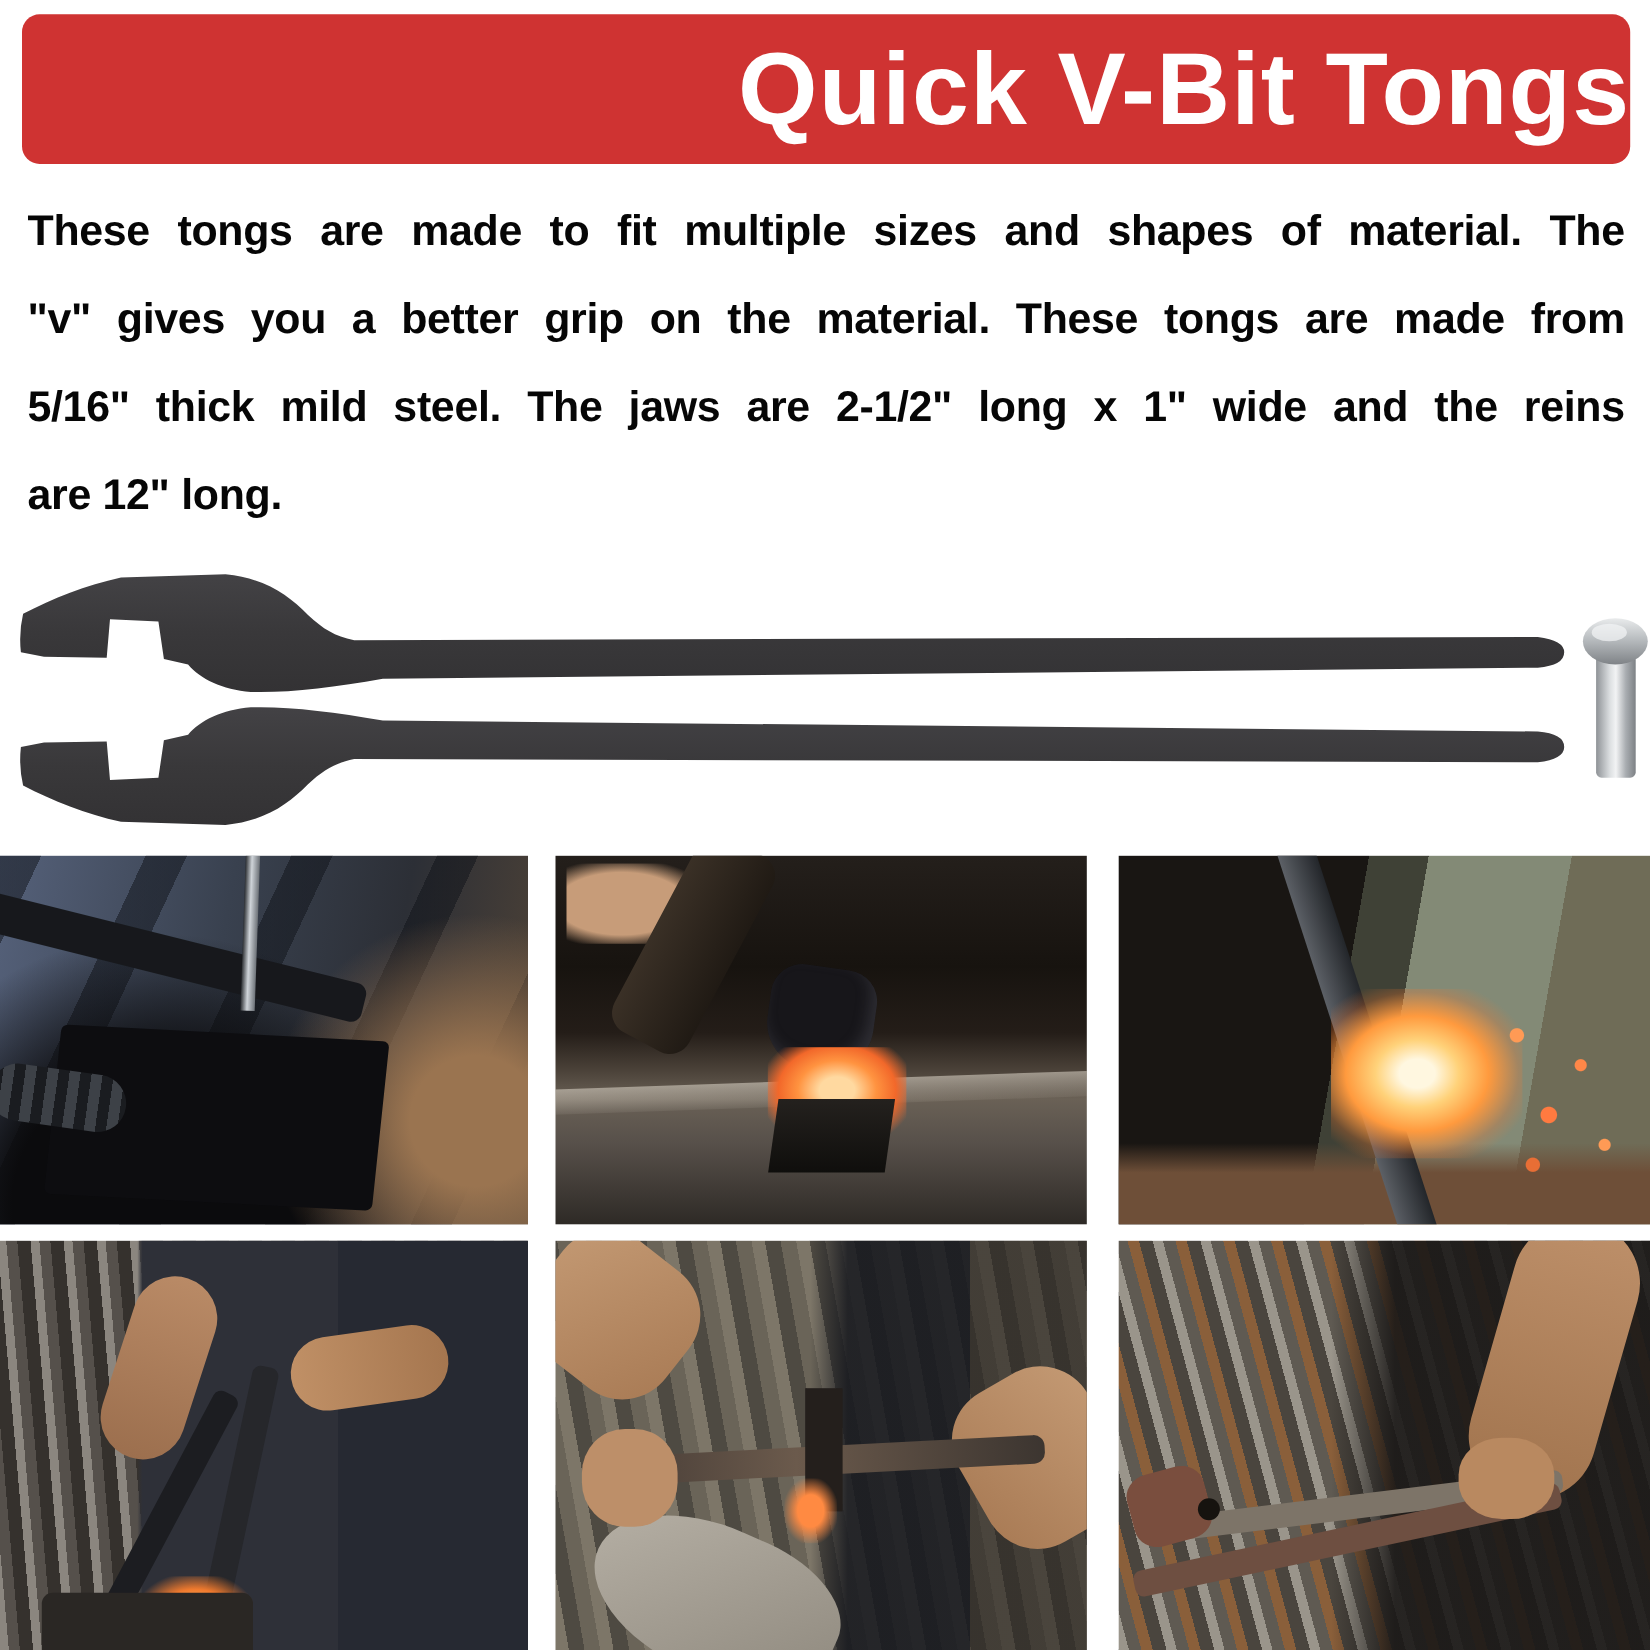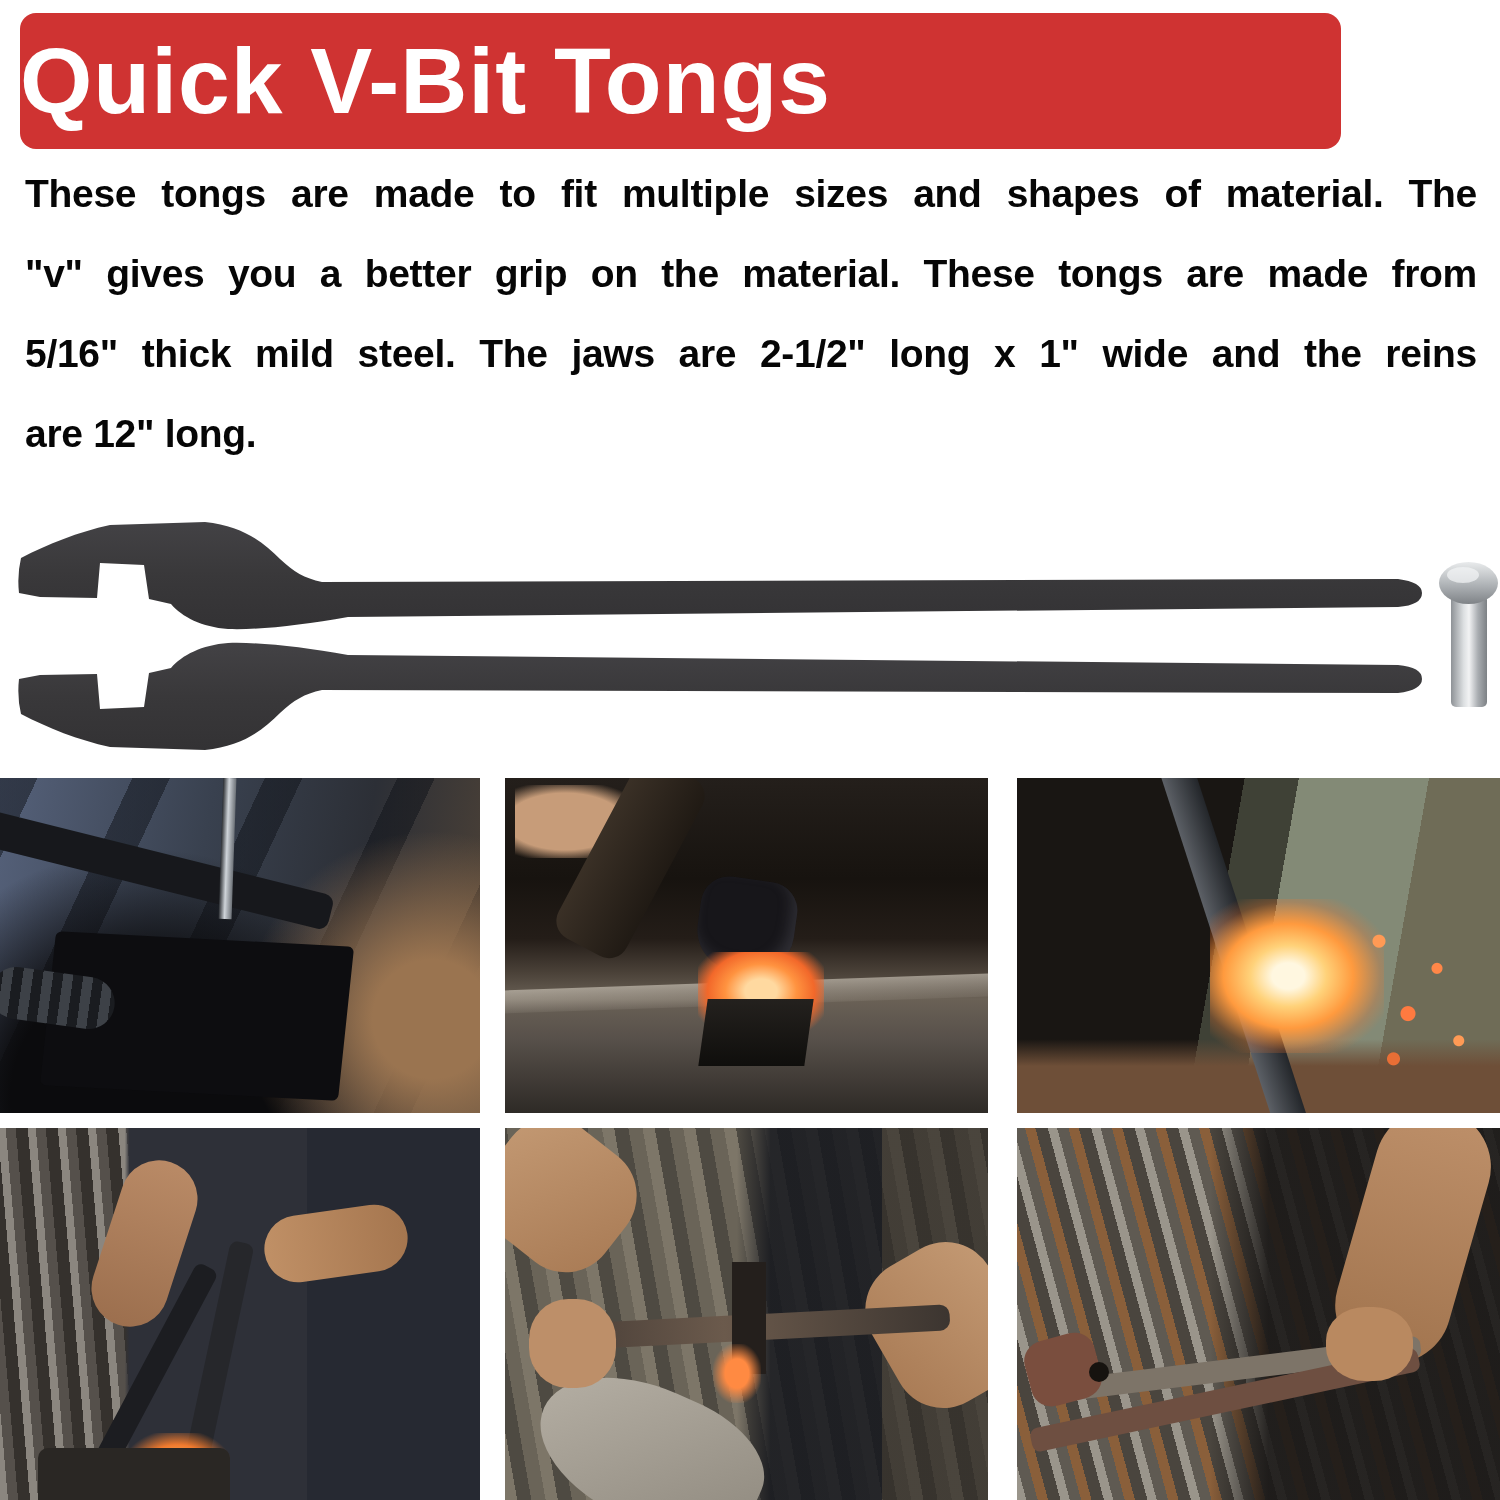--- a/index.html
+++ b/index.html
@@ -3,31 +3,31 @@
 <meta charset="utf-8">
 <style>
   html,body{margin:0;padding:0;background:#ffffff;}
   .page{
     position:relative;width:1500px;height:1500px;background:#ffffff;
     font-family:"Liberation Sans", sans-serif;overflow:hidden;
   }
 
   
   .banner{
-    position:absolute;left:20px;top:13px;width:1321px;height:136px;
+    position:absolute;left:20px;top:13px;width:1462px;height:136px;
     background:#cf3332;border-radius:16px;
-    display:flex;align-items:center;justify-content:flex-start;
+    display:flex;align-items:center;justify-content:flex-end;
   }
   .banner h1{
     margin:0;color:#ffffff;font-size:93px;font-weight:bold;
     letter-spacing:1px;line-height:136px;white-space:nowrap;
   }
 
   
-  .desc{position:absolute;left:25px;top:154px;width:1452px;}
+  .desc{position:absolute;left:25px;top:171px;width:1452px;}
   .desc .line{
     height:80px;line-height:80px;font-size:39px;font-weight:bold;color:#060606;
     letter-spacing:-0.3px;white-space:nowrap;
   }
   .desc .line.just{text-align:justify;text-align-last:justify;white-space:normal;}
   .desc .line.last{text-align:left;}
 
   
   .tongs-svg{position:absolute;left:0;top:505px;width:1500px;height:270px;}
 

